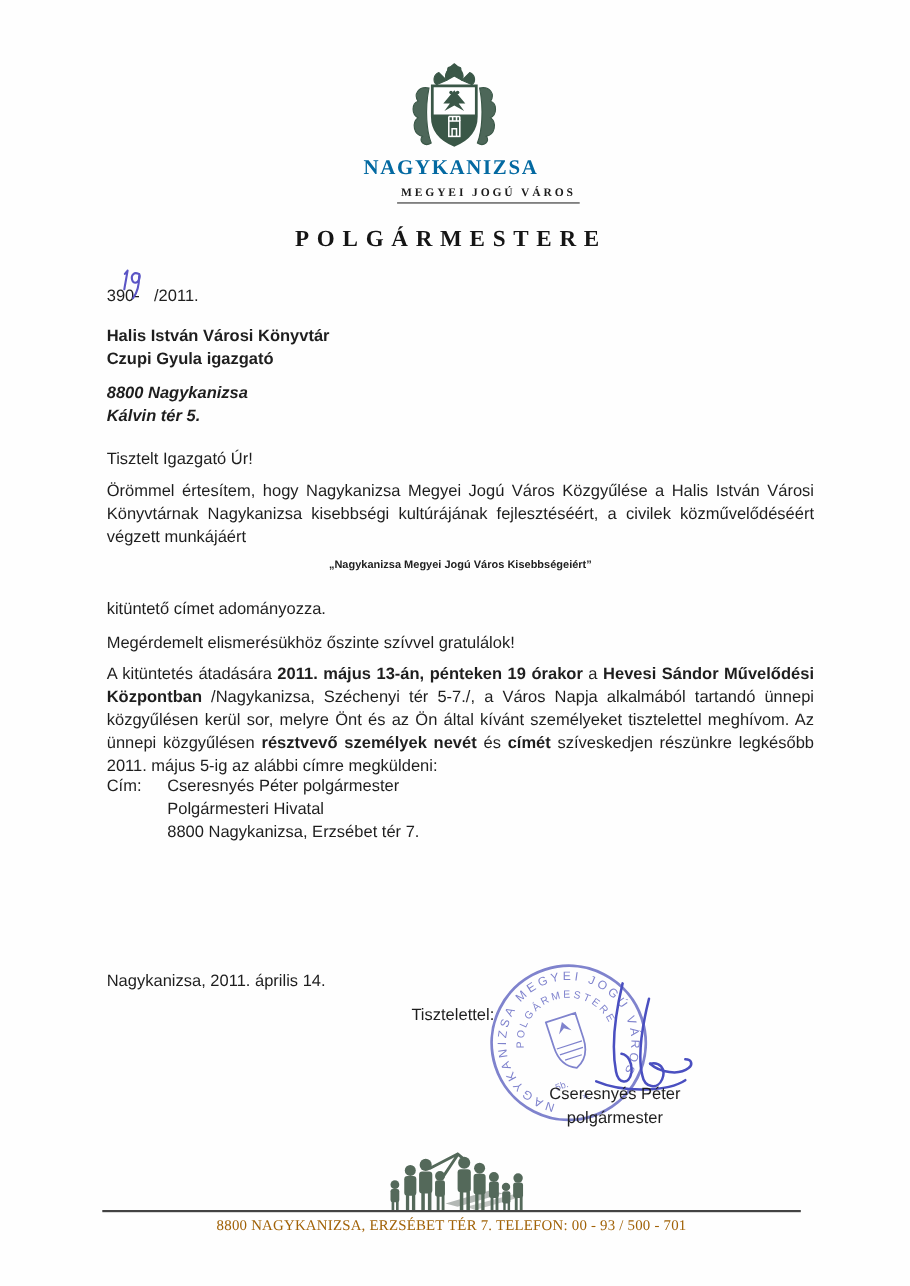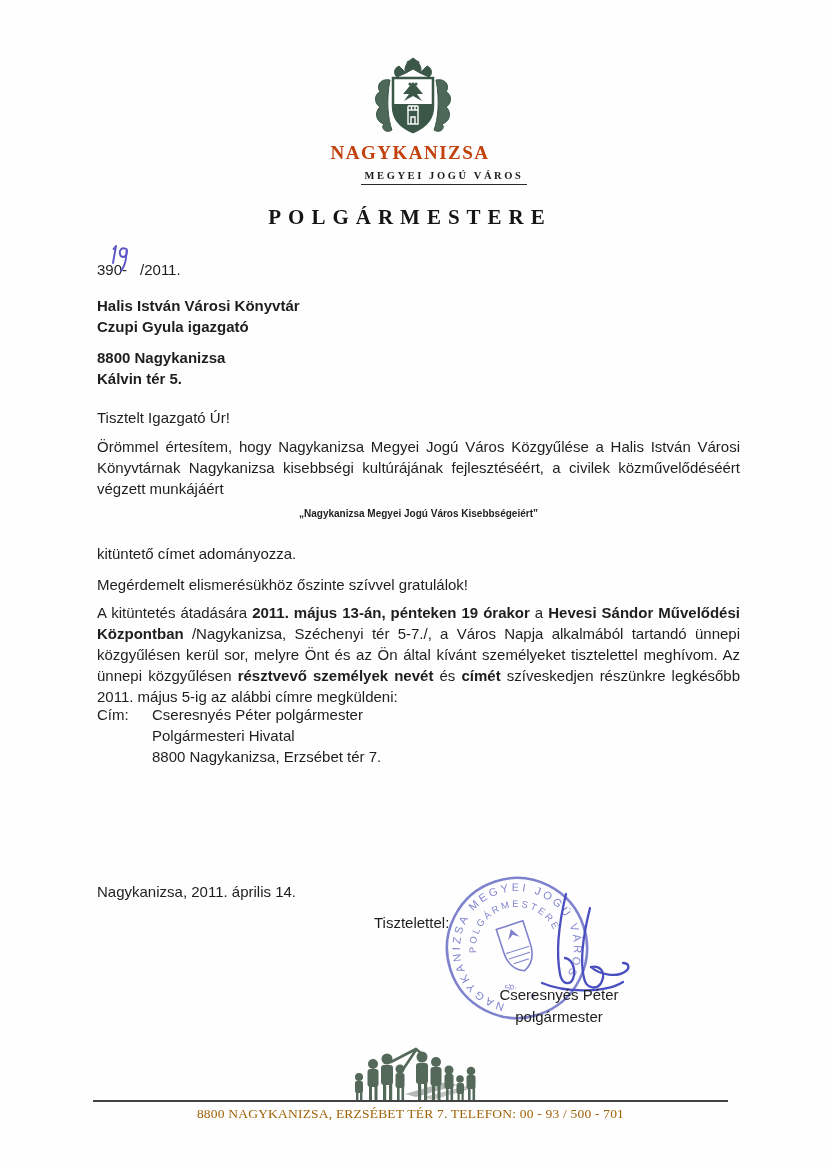--- a/index.html
+++ b/index.html
@@ -6,33 +6,33 @@
   body{
     width:827px;height:1169px;position:relative;background:#fefefe;
     font-family:"Liberation Sans",sans-serif;color:#1e1e1e;overflow:hidden;
   }
   .abs{position:absolute;}
   .serif{font-family:"Liberation Serif",serif;}
   .b{font-weight:700;}
   
   .crest{left:366px;top:54px;width:94px;height:94px;}
   .brand{left:0;top:142px;width:820px;text-align:center;}
-  .brand-name{font-size:19px;font-weight:700;letter-spacing:1.5px;color:#c2410c;}
+  .brand-name{font-size:19px;font-weight:700;letter-spacing:1.5px;color:#0369a1;}
   .brand-sub-wrap{left:0;top:165px;width:820px;text-align:center;padding-left:34px;}
   .brand-sub{display:inline-block;font-size:10.5px;font-weight:700;letter-spacing:2.6px;
     padding:0 4px 3px 4px;border-bottom:1.8px solid #2b2b2b;color:#1c1c1c;}
   .office{left:0;top:205px;width:820px;text-align:center;font-size:21px;font-weight:700;
     letter-spacing:7px;color:#151515;}
   
   .txt{font-size:15px;line-height:21px;}
   .ref{left:97px;top:261px;font-size:15px;}
   .ref-gap{display:inline-block;width:13px;}
   .hand19{left:108px;top:243px;width:26px;height:32px;}
   .addr1{left:97px;top:295px;font-weight:700;}
-  .addr2{left:97px;top:347px;font-weight:700;}
+  .addr2{left:97px;top:347px;font-weight:700;font-style:italic;}
   .salutation{left:97px;top:407px;}
   .col{left:97px;width:643px;text-align:justify;}
   .p1{top:436px;}
   .award-title{left:97px;top:508px;width:643px;text-align:center;font-weight:700;font-size:10px;}
   .award-line{left:97px;top:543px;}
   .congrats{left:97px;top:574px;}
   .p3{top:602px;}
   .cim{left:97px;top:704px;}
   .cim-label{position:absolute;left:0;top:0;}
   .cim-lines{margin-left:55px;}

